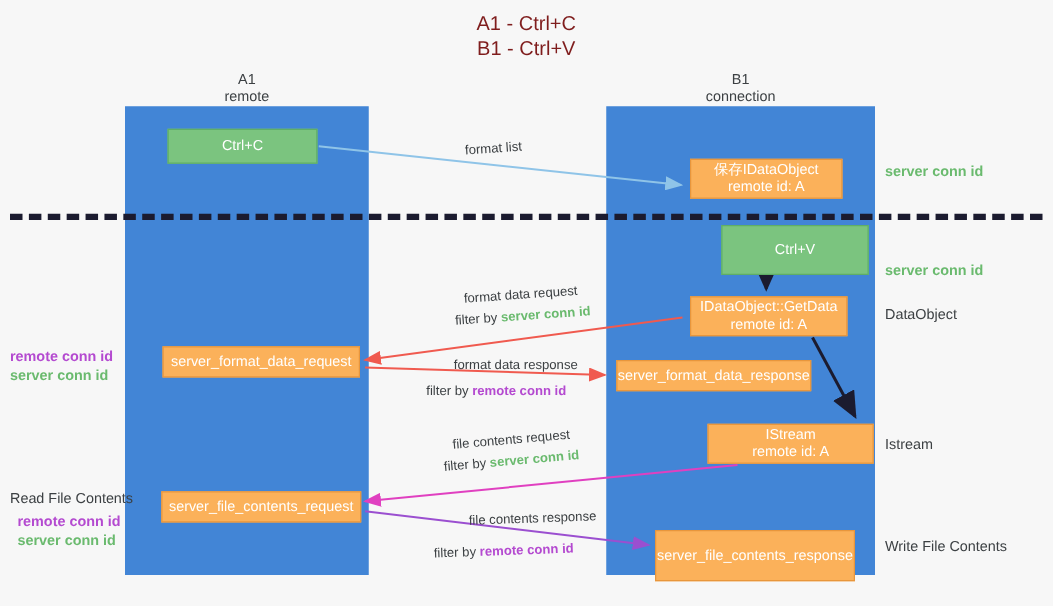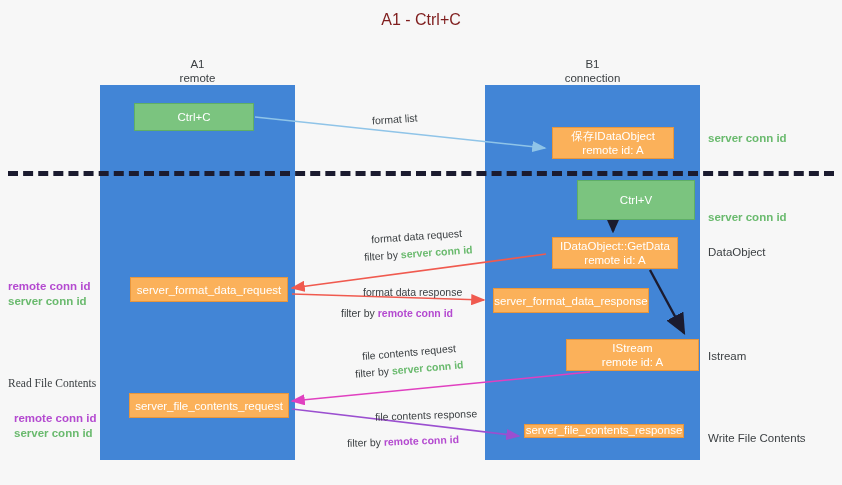--- a/index.html
+++ b/index.html
@@ -49,36 +49,36 @@
   .box.orange{background:#fbb15a;border:1px solid #e8963c;}
 
   #box-ctrlc{left:134px;top:103px;width:120px;height:28px;}
   #box-save-idataobject{left:552px;top:127px;width:122px;height:32px;}
   #box-ctrlv{left:577px;top:180px;width:118px;height:40px;}
   #box-getdata{left:552px;top:237px;width:126px;height:32px;}
   #box-istream{left:566px;top:339px;width:133px;height:32px;}
   #box-sfdreq{left:130px;top:277px;width:158px;height:25px;}
   #box-sfdres{left:493px;top:288px;width:156px;height:25px;}
   #box-sfcreq{left:129px;top:393px;width:160px;height:25px;}
-  #box-sfcres{left:524px;top:424px;width:160px;height:14px;justify-content:flex-end;}
+  #box-sfcres{left:524px;top:424px;width:160px;height:41px;}
 
   
   .side-label{position:absolute;font-size:11.5px;line-height:15px;white-space:nowrap;}
   .c-green{color:#6aba6e;font-weight:bold;}
   .c-magenta{color:#b44ad0;font-weight:bold;}
   .c-dark{color:#3c4043;}
 
   #lbl-server-1{left:708px;top:131px;}
   #lbl-server-2{left:708px;top:210px;}
   #lbl-dataobject{left:708px;top:245px;}
   #lbl-istream{left:708px;top:349px;}
   #lbl-writefile{left:708px;top:431px;}
 
   #lbl-left-conn-1{left:8px;top:279px;}
-  #lbl-left-read{left:8px;top:376px;font-family:Liberation Serif, serif;}
+  #lbl-left-read{left:8px;top:392px;}
   #lbl-left-conn-2{left:14px;top:411px;}
   .stack span{display:block;}
 
   
   .cap{position:absolute;font-size:10.5px;line-height:14px;white-space:nowrap;color:#3c4043;}
   .cap .hl-green{color:#6aba6e;font-weight:bold;}
   .cap .hl-magenta{color:#b44ad0;font-weight:bold;}
 
   #cap-format-list{left:372px;top:112px;transform:rotate(-4deg);}
   #cap-fdreq-1{left:371px;top:229px;transform:rotate(-4deg);}
@@ -92,20 +92,21 @@
 
   svg#wires{position:absolute;left:0;top:0;width:842px;height:485px;pointer-events:none;}
 </style>
 </head>
 <body>
 
 <div id="stage">
 
   <div class="title">
     <div>A1 - Ctrl+C</div>
+    <div>B1 - Ctrl+V</div>
   </div>
 
   <div class="lane-head" id="head-a1">
     <div class="lh-title">A1</div>
     <div class="lh-sub">remote</div>
   </div>
   <div class="lane-head" id="head-b1">
     <div class="lh-title">B1</div>
     <div class="lh-sub">connection</div>
   </div>

